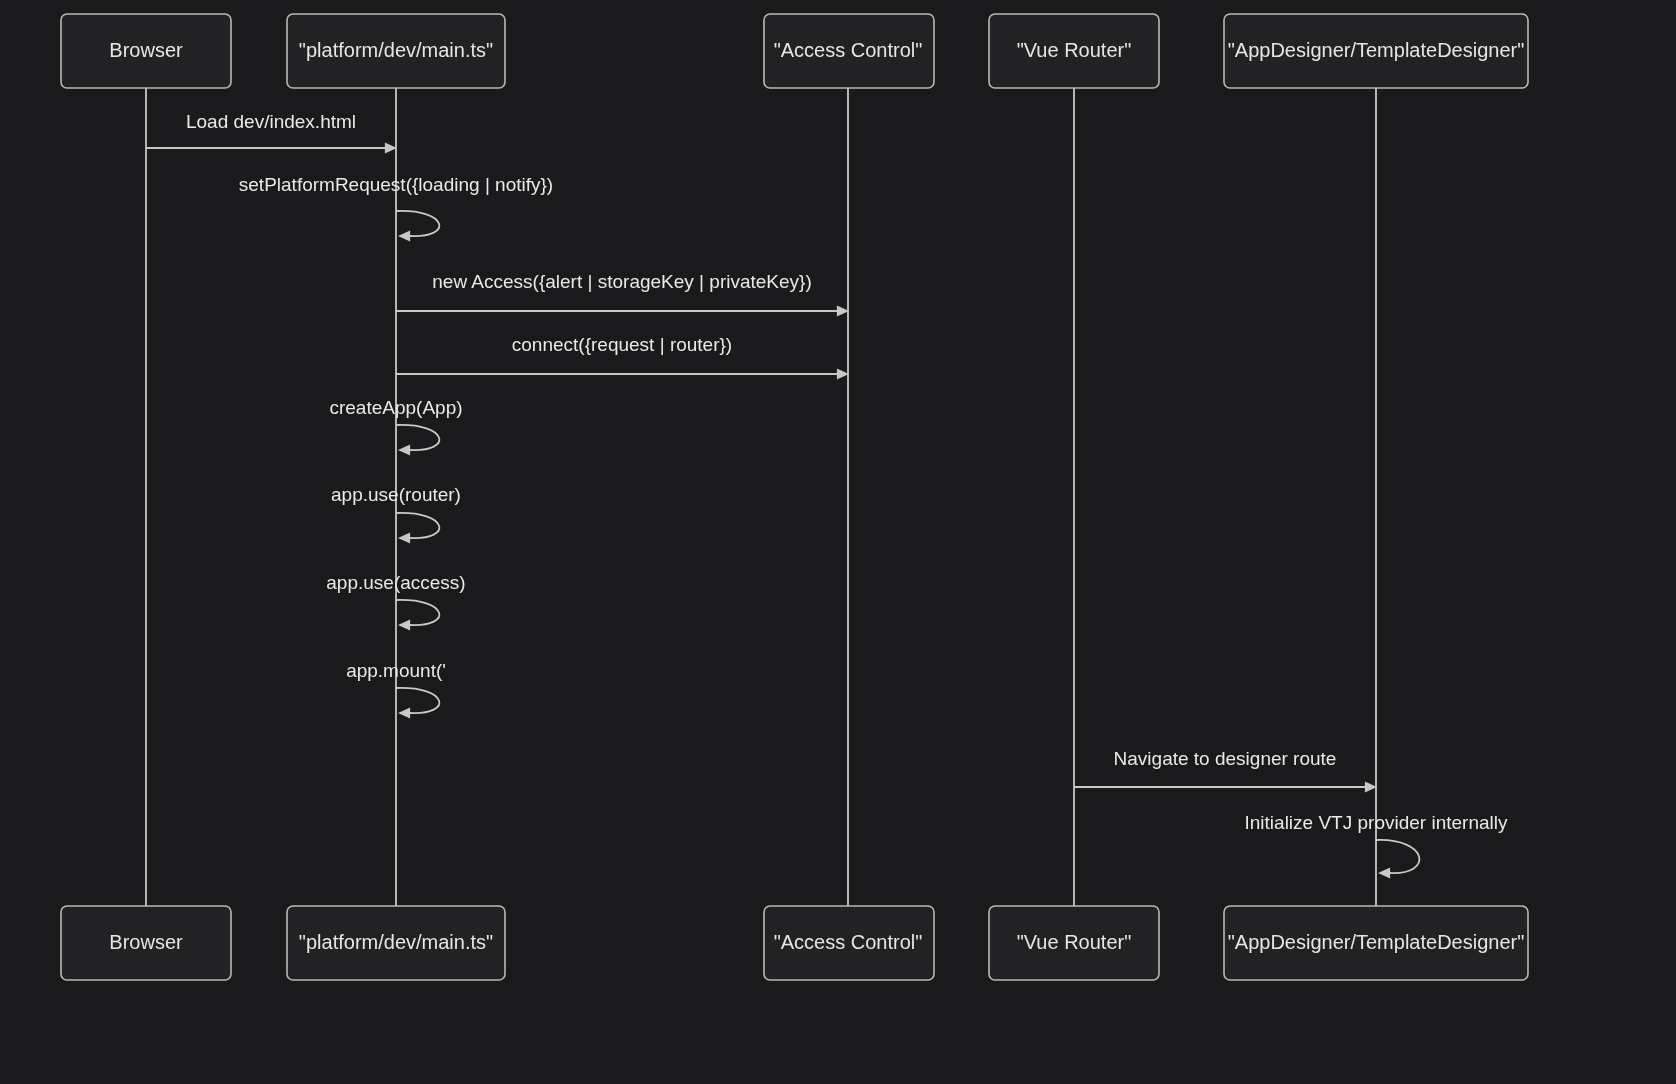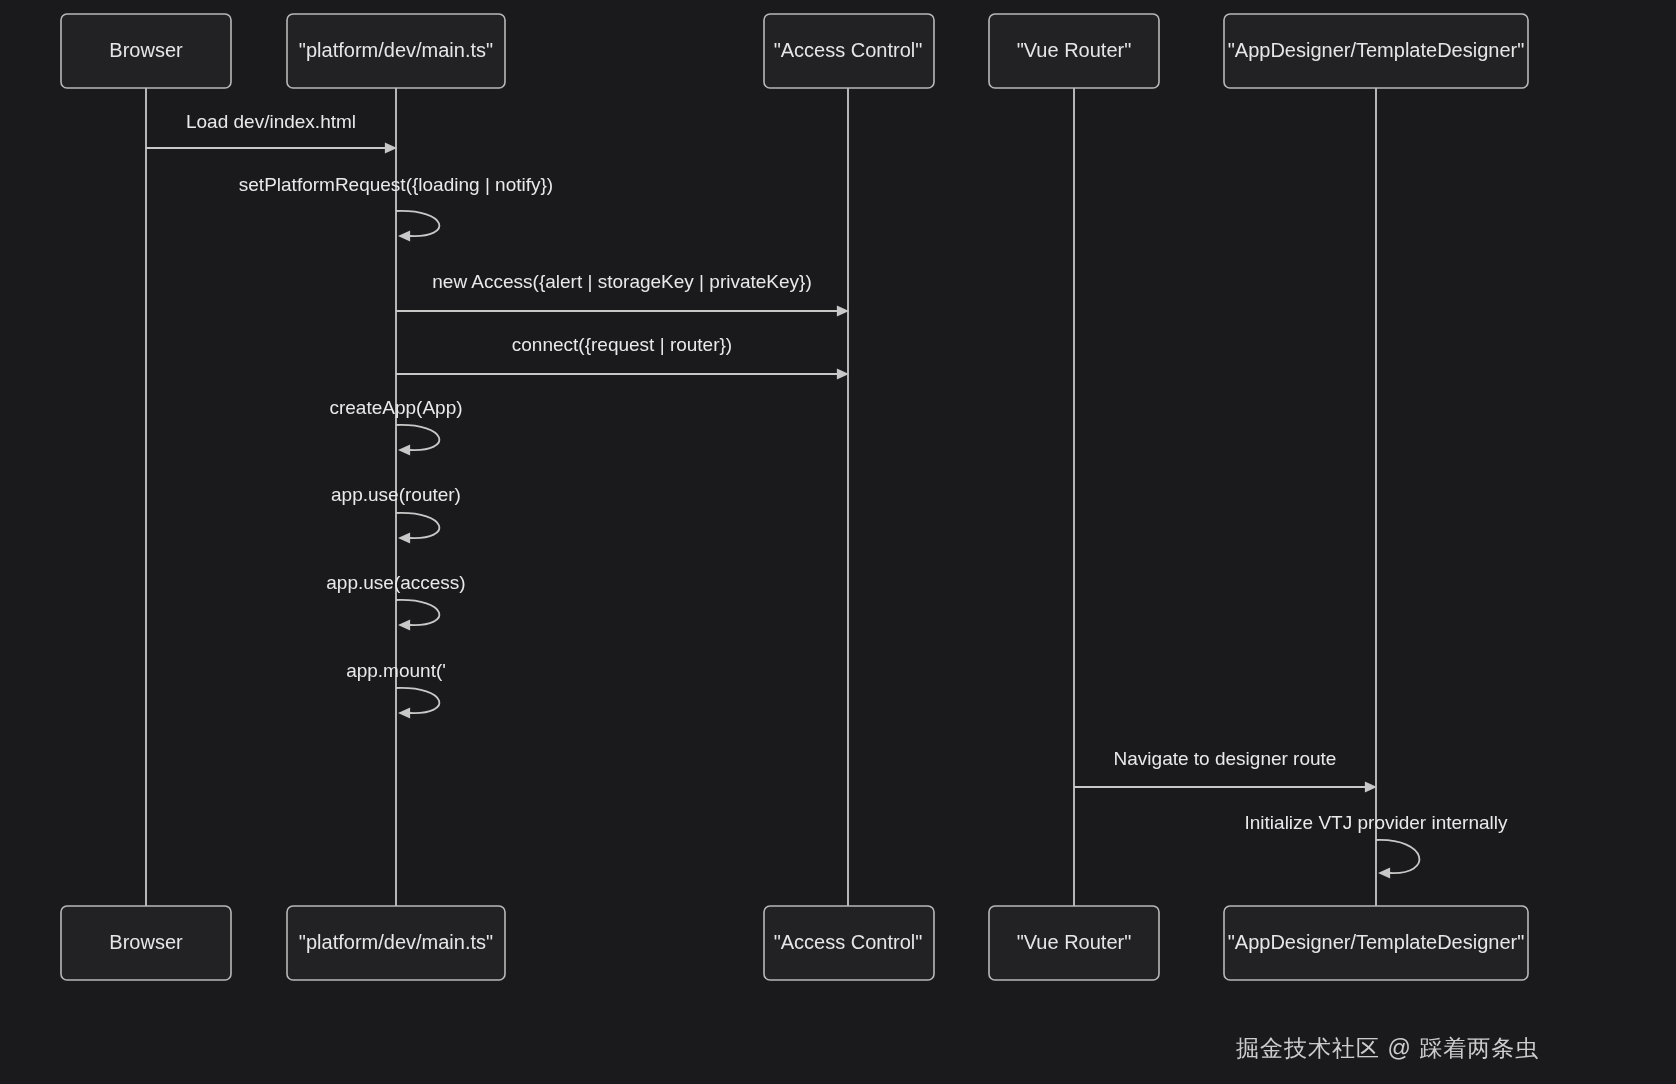--- a/index.html
+++ b/index.html
@@ -174,15 +174,14 @@
           <rect x="989" y="906" width="170" height="74" class="actor-box"></rect>
           <text x="1074" y="944" class="actor-label">"Vue Router"</text>
         </g>
         <g>
           <rect x="1224" y="906" width="304" height="74" class="actor-box"></rect>
           <text x="1376" y="944" class="actor-label">"AppDesigner/TemplateDesigner"</text>
         </g>
       </g>
   </svg>
 
-  <div class="watermark" style="left: 1236px; top: 1033px;">掘金技术社区 @ 踩着两条虫</div>
 
 </div>
 
 </body></html>

